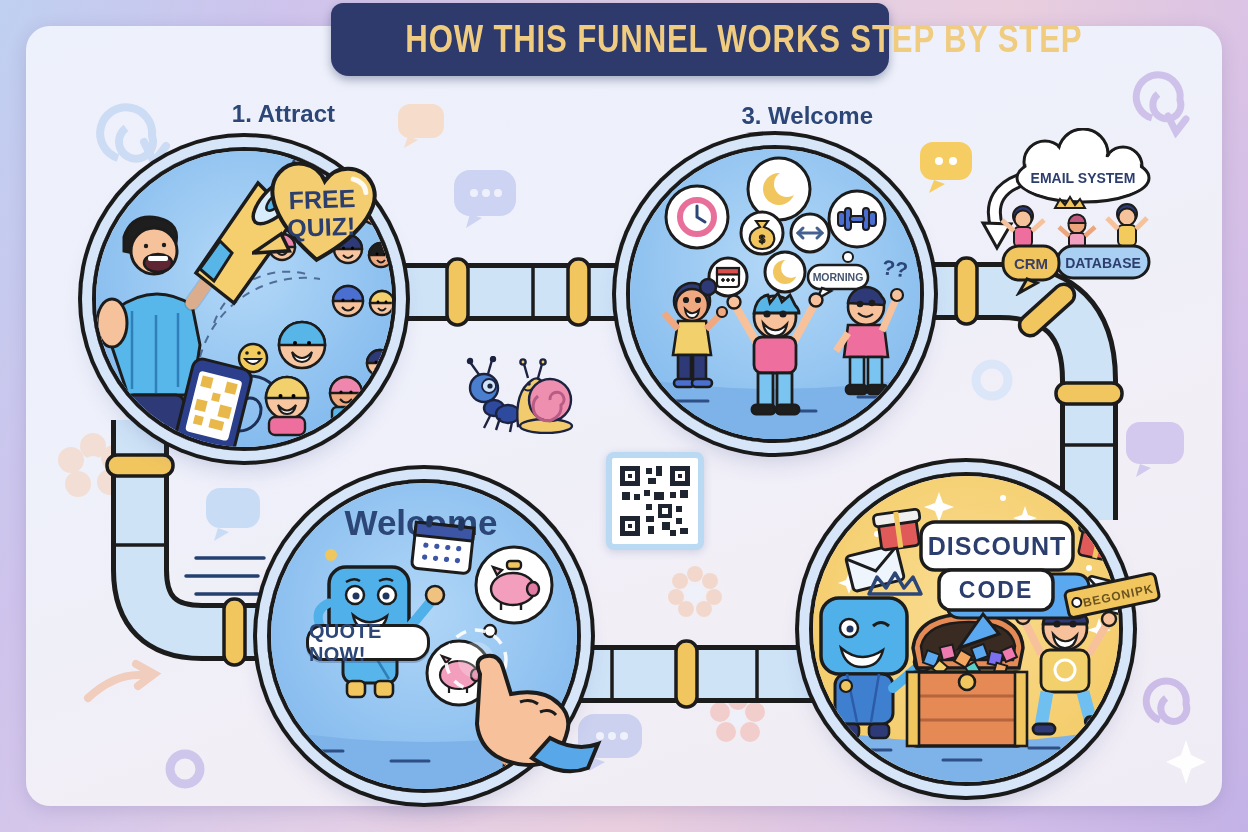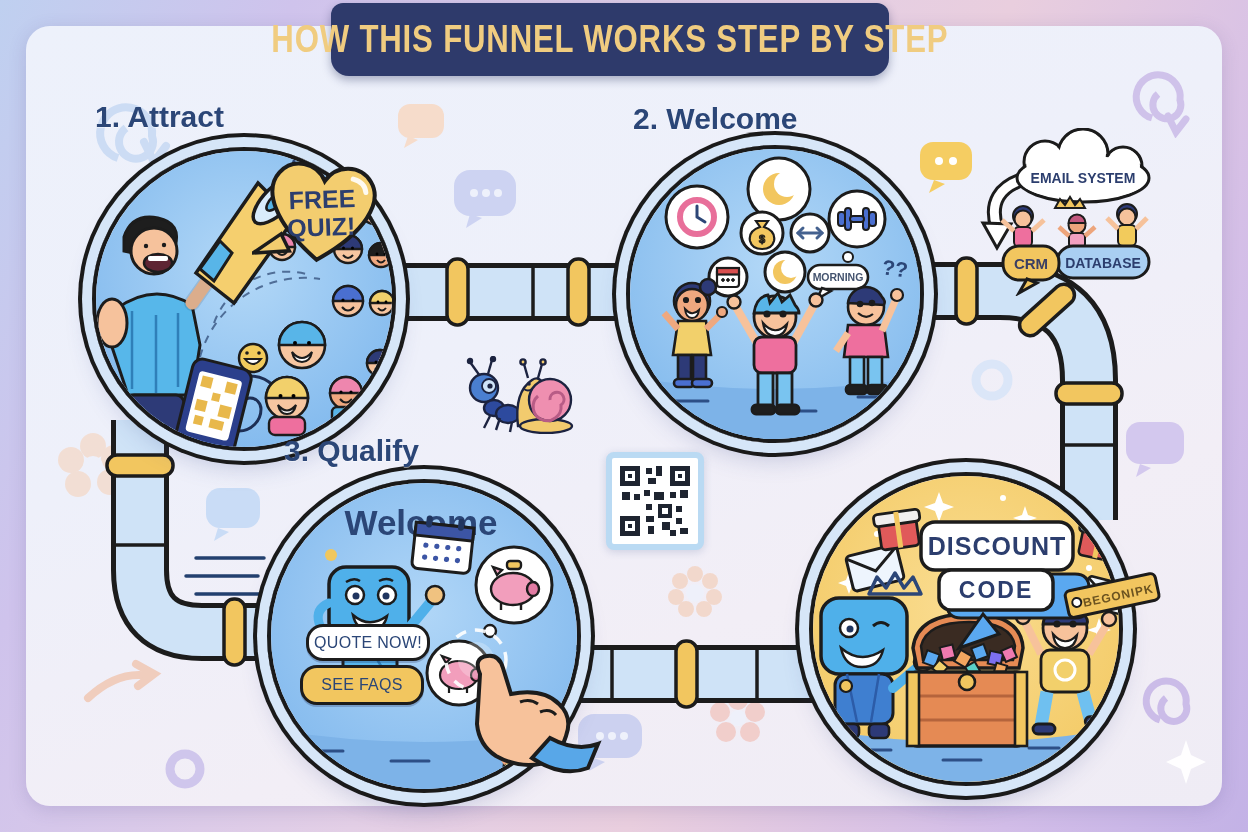--- a/index.html
+++ b/index.html
@@ -4,32 +4,32 @@
 <style>
   html,body{margin:0;padding:0;}
   body{width:1248px;height:832px;overflow:hidden;font-family:"Liberation Sans",sans-serif;}
   .stage{position:relative;width:1248px;height:832px;
     background:linear-gradient(115deg,#bfd0f0 0%,#cfc3ec 18%,#e3cfe6 45%,#e9cede 62%,#d2bde8 85%,#c3b2e6 100%);}
   .abs{position:absolute;}
   .card{left:26px;top:26px;width:1196px;height:780px;border-radius:24px;
     background:linear-gradient(160deg,#edf1fb 0%,#eef0fa 40%,#f2eef6 70%,#efecf5 100%);
     box-shadow:0 4px 18px rgba(80,70,140,.18);}
   .banner{left:331px;top:3px;width:558px;height:73px;background:#2e3a6b;
-    border-radius:12px 12px 18px 18px;display:flex;align-items:center;justify-content:center;
+    border-radius:12px 12px 18px 18px;display:flex;align-items:center;justify-content:flex-start;
     box-shadow:0 4px 10px rgba(30,40,90,.35);z-index:40;}
   .banner span{color:#f0cc80;font-size:38px;font-weight:600;letter-spacing:1px;white-space:nowrap;
     transform:scaleX(.82);}
-  .step-label{width:240px;text-align:left;font-size:30px;font-weight:800;color:#2b4677;z-index:40;
+  .step-label{width:240px;text-align:right;font-size:24px;font-weight:800;color:#2b4677;z-index:40;
     text-shadow:0 1px 0 rgba(255,255,255,.5);}
   .circle{border-radius:50%;border:4px solid #1a1a1a;overflow:hidden;z-index:20;
     box-shadow:0 0 0 10px #d6e6f8,0 0 0 14px #1a1a1a,0 14px 26px rgba(50,70,140,.28);}
   .circle svg{display:block;}
   .pill{position:absolute;z-index:30;border:3px solid #1c1c1c;border-radius:17px;
-    display:flex;align-items:center;justify-content:center;font-weight:400;color:#2b4677;
-    font-size:16px;letter-spacing:.3px;cursor:pointer;box-shadow:0 2px 0 rgba(30,40,80,.25);}
+    display:flex;align-items:center;justify-content:center;font-weight:700;color:#2b4677;
+    font-size:20px;letter-spacing:.3px;cursor:pointer;box-shadow:0 2px 0 rgba(30,40,80,.25);}
   .pill.white{background:#ffffff;}
   .pill.yellow{background:#f2c65f;}
   .qr{left:606px;top:452px;width:86px;height:86px;background:#fff;border:6px solid #badaf3;
     border-radius:8px;z-index:25;box-shadow:0 2px 8px rgba(60,80,140,.2);}
   svg text{font-family:"Liberation Sans",sans-serif;}
   .z10{z-index:10}.z15{z-index:15}.z25{z-index:25}.z30{z-index:30}
 </style>
 </head>
 <body>
 
@@ -589,23 +589,20 @@
         <path d="M234 272 h38 l5 34 h-46 z" fill="#f2d06b"></path>
         <line x1="236" y1="280" x2="222" y2="260" stroke="#f0a87f" stroke-width="7"></line>
         <circle cx="220" cy="256" r="6" fill="#f0a87f" stroke-width="2.2"></circle>
         <line x1="270" y1="282" x2="282" y2="266" stroke="#f0a87f" stroke-width="7"></line>
       </g>
     </svg>
   </div>
 
   <div class="pill white" style="left:306px;top:624px;width:118px;height:31px">
     <span>QUOTE NOW!</span>
-  </div>
-  <div class="pill yellow" style="left:300px;top:665px;width:118px;height:34px">
-    <span>SEE FAQS</span>
   </div>
 
   <svg class="abs" style="left:428px;top:618px;z-index:34" width="180" height="170">
     <circle cx="48" cy="42" r="30" fill="none" stroke="#ffffff" stroke-width="3.5" stroke-dasharray="11 9" opacity="0.9"></circle>
     <circle cx="48" cy="42" r="18" fill="#ffffff" opacity="0.25"></circle>
     <path d="M52 56 q-7 -16 7 -18 q12 -2 16 12 l8 26 q32 -6 48 10 q14 13 7 32 l-8 22 q-32 15 -62 -2 q-17 -11 -19 -32 z" fill="#f7c29b" stroke="#1c1c1c" stroke-width="4"></path>
     <path d="M92 84 q10 -4 18 2 M112 94 q10 -4 16 3" fill="none" stroke="#1c1c1c" stroke-width="3"></path>
     <path d="M104 140 q30 20 56 10 l10 -24 q-22 8 -48 -6 z" fill="#58a7e8" stroke="#1c1c1c" stroke-width="4"></path>
   </svg>
 
@@ -795,16 +792,15 @@
       <circle cx="69" cy="28" r="1.8" fill="#1c2340" stroke="none"></circle>
       <path d="M64 33 q4 3 8 0" fill="none" stroke-width="2"></path>
     </g>
   </svg>
 
   <div class="abs banner">
     <span>HOW THIS FUNNEL WORKS STEP BY STEP</span>
   </div>
 
   <div class="abs step-label" style="left:95px;top:100px">1. Attract</div>
-  <div class="abs step-label" style="left:633px;top:102px">2. Welcome</div>
-  <div class="abs step-label" style="left:284px;top:434px">3. Qualify</div>
+  <div class="abs step-label" style="left:633px;top:102px">3. Welcome</div>
 
 </div>
 
 </body></html>

